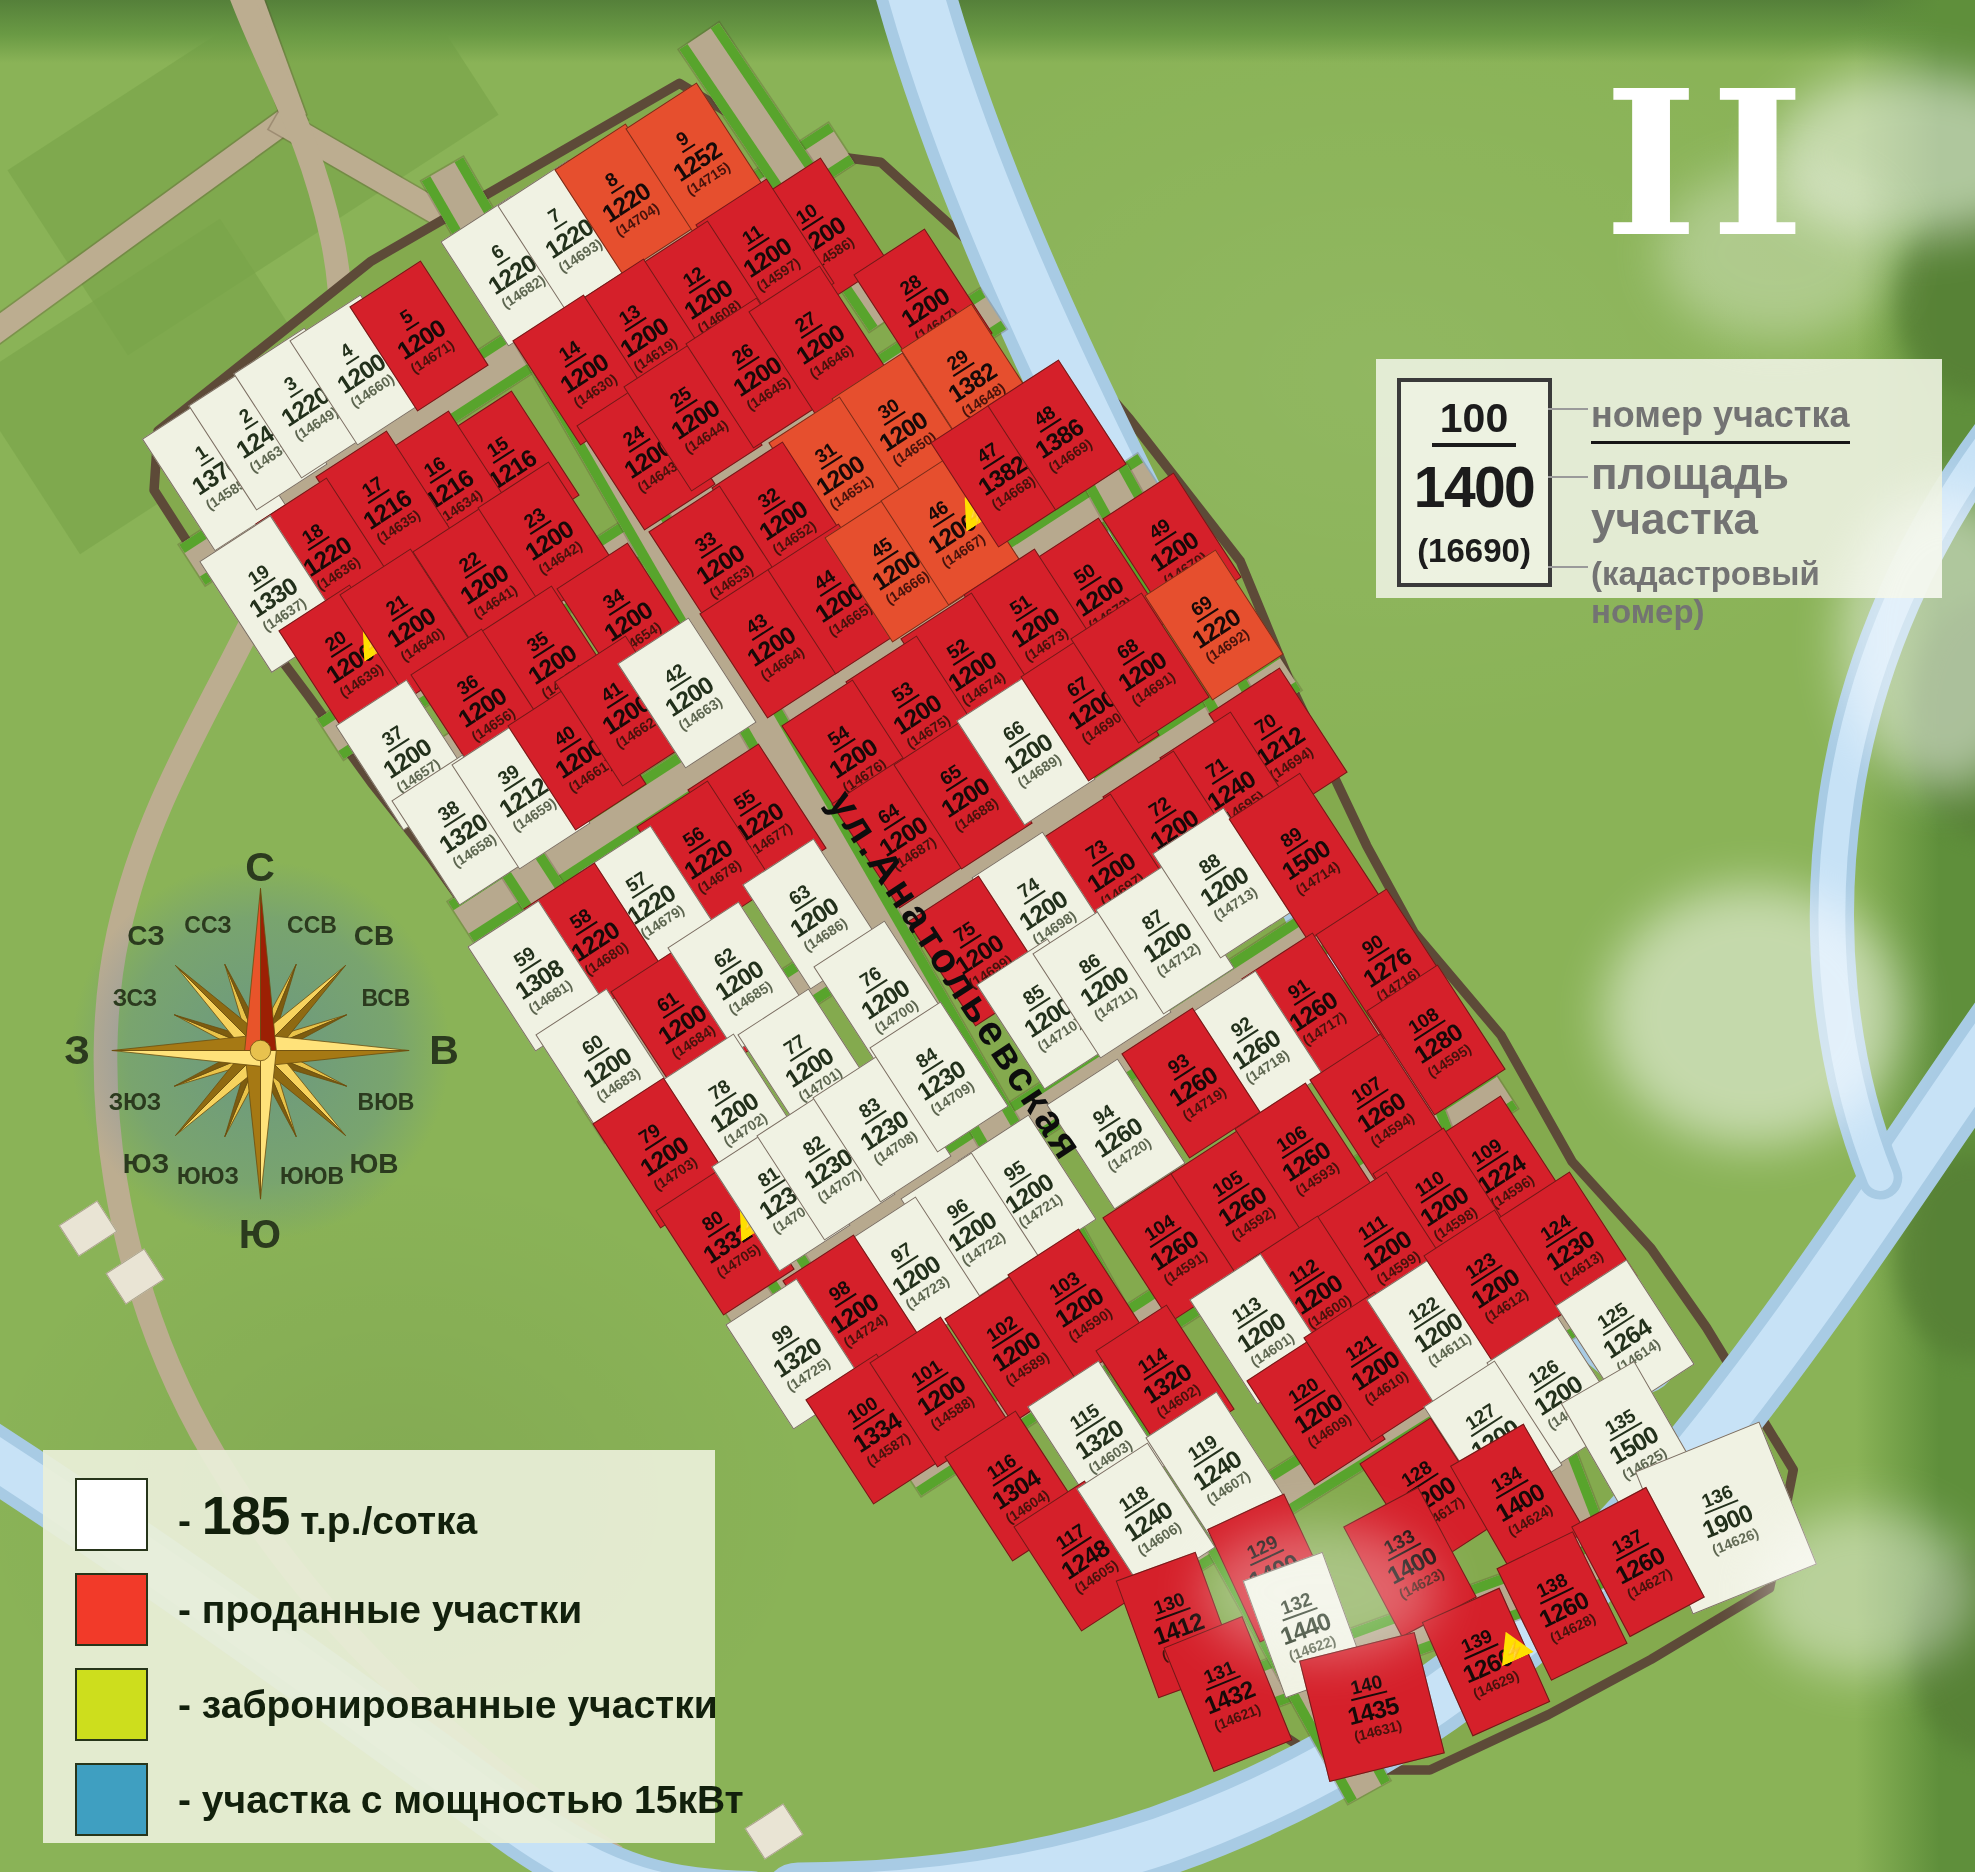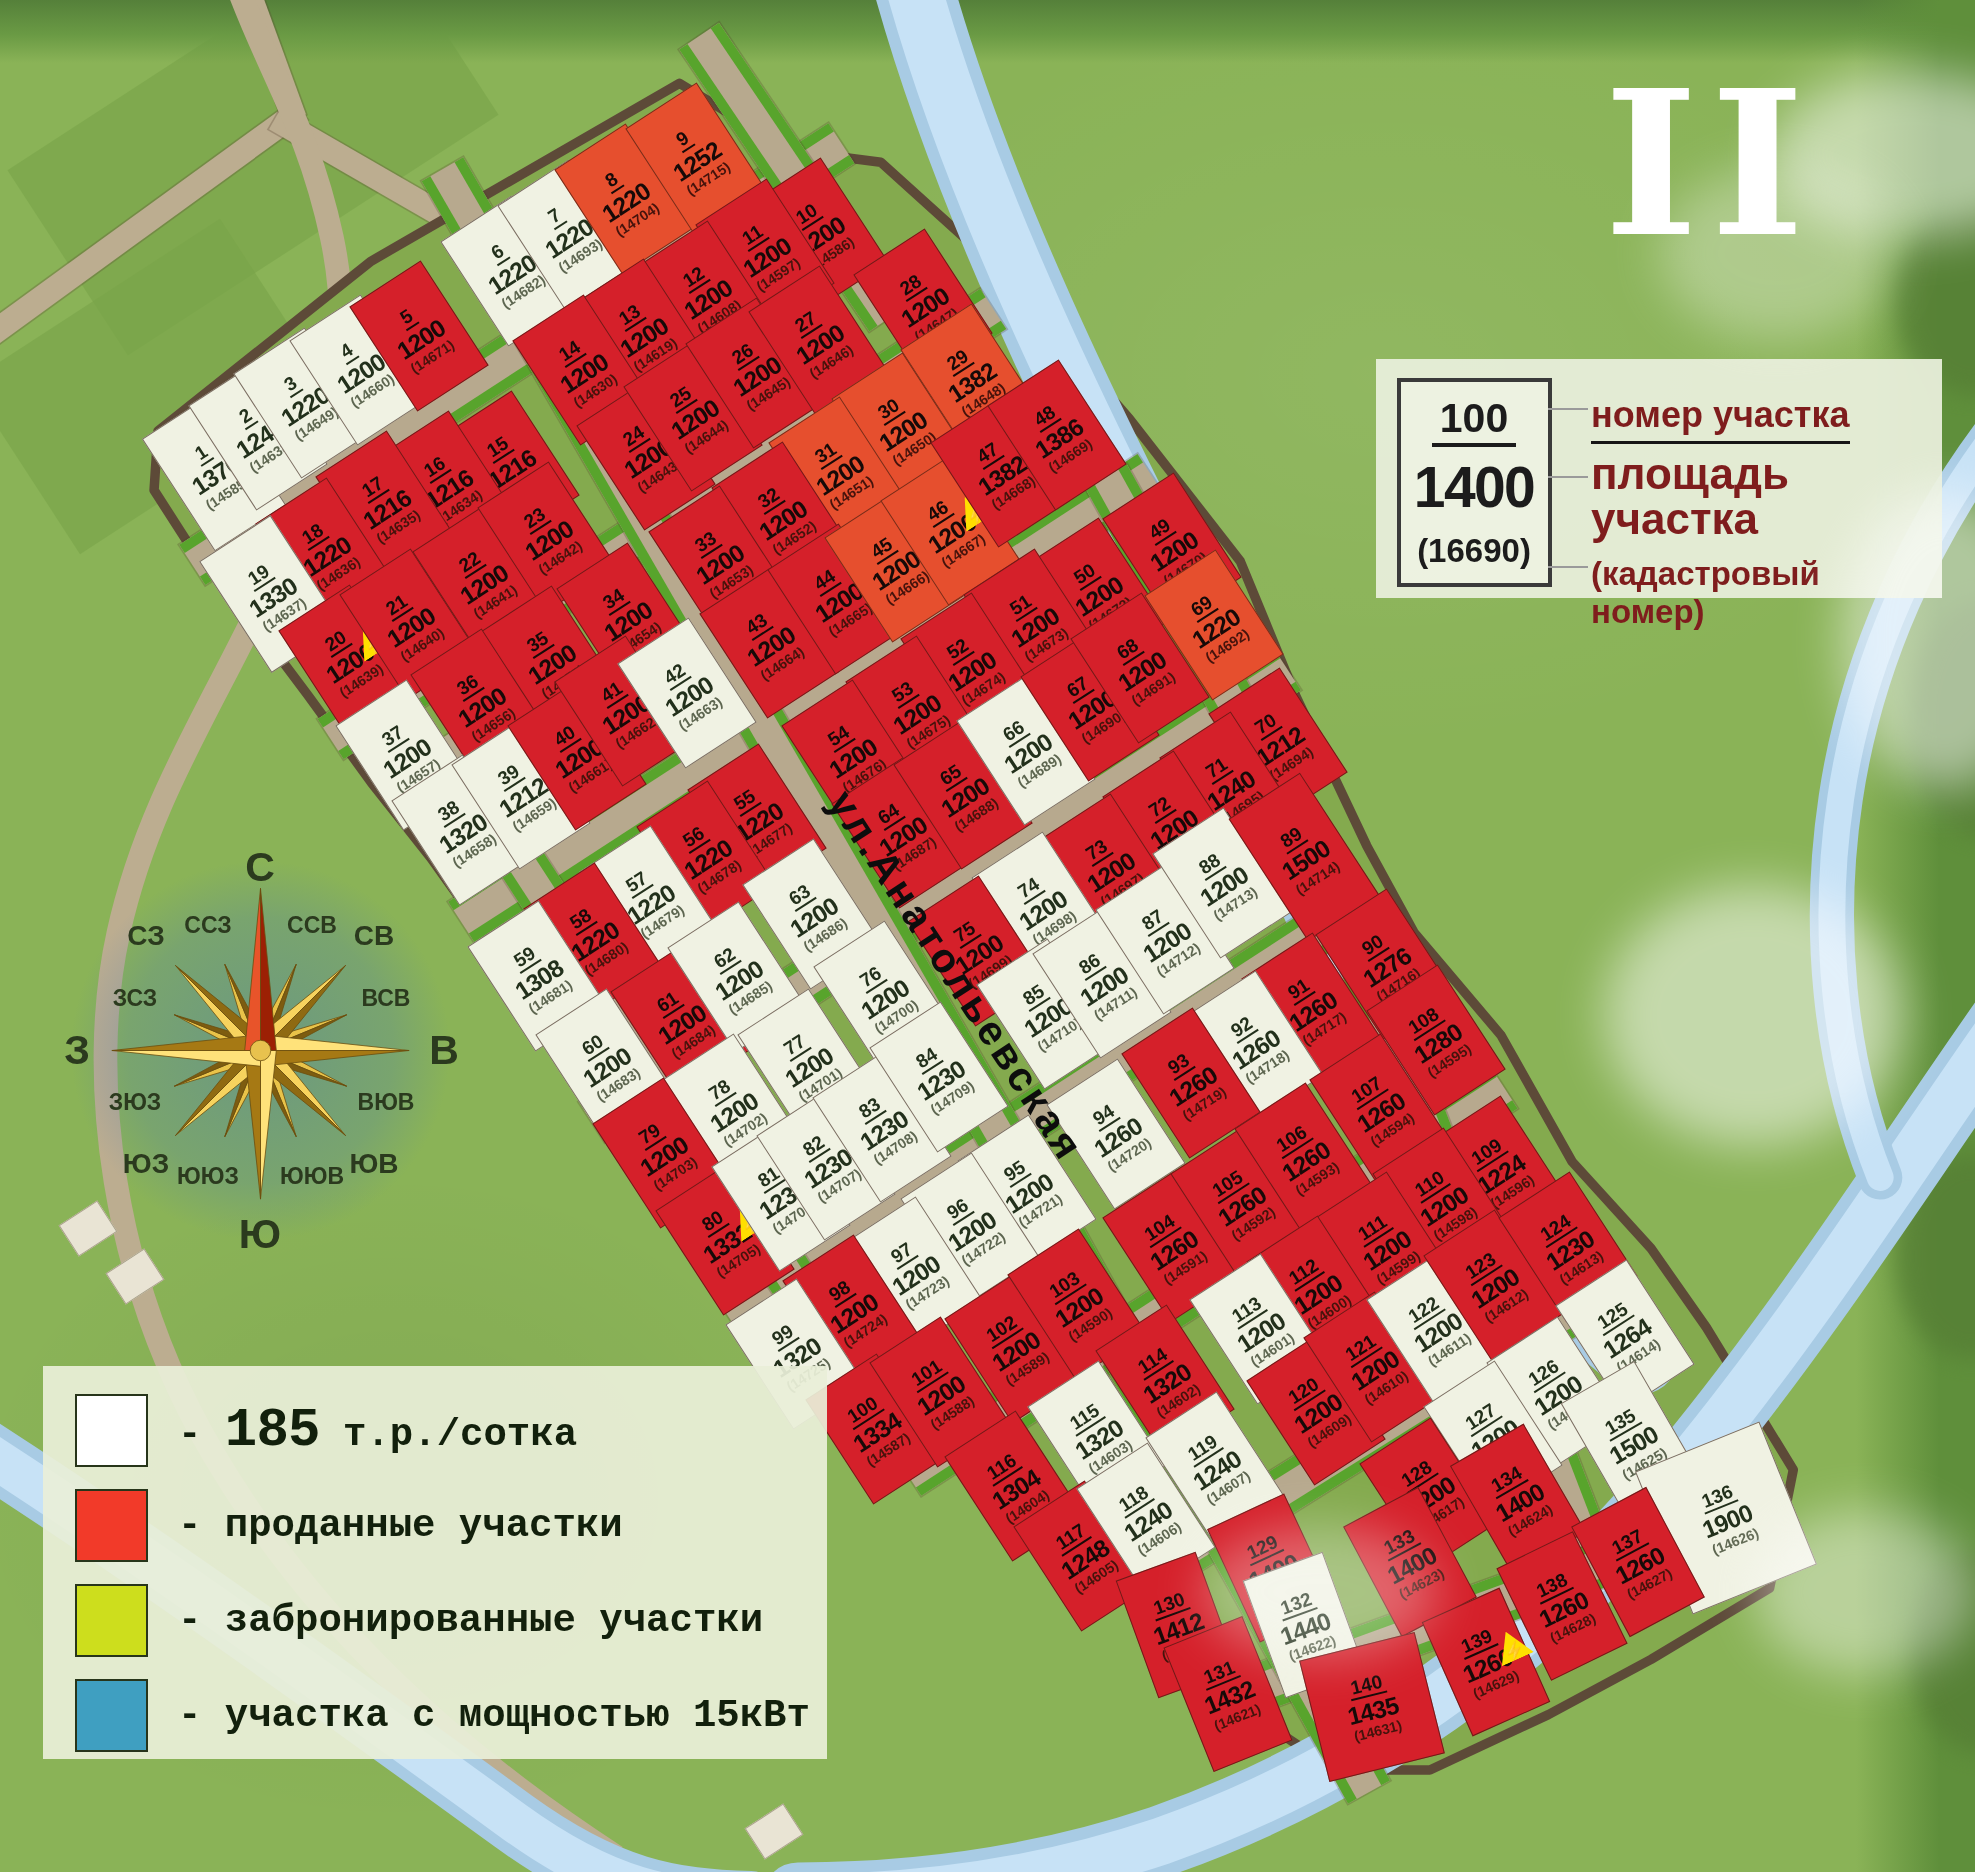--- a/index.html
+++ b/index.html
@@ -46,28 +46,28 @@
   #compass .clabel{position:absolute;transform:translate(-50%,-50%);color:#2b3a1e;font-weight:bold;}
   #compass .c0{font-size:41px;} #compass .c1{font-size:28px;} #compass .c2{font-size:23px;}
   
   #key{position:absolute;left:1376px;top:359px;width:566px;height:239px;z-index:10;
        background:rgba(232,238,218,.95);}
   #key .example{position:absolute;left:20.5px;top:19px;width:147px;height:201px;border:4px solid #3a3a3a;
        background:rgba(244,247,233,.6);display:flex;flex-direction:column;align-items:center;justify-content:center;gap:6.3px;color:#1c1c1c;}
   #key .kn{font-size:41px;font-weight:bold;border-bottom:4px solid #1c1c1c;padding:0 8px 1.6px;}
   #key .ka{font-size:57px;font-weight:bold;letter-spacing:-1.6px;}
   #key .kc{font-size:33px;font-weight:bold;margin-top:6.3px;}
-  #key .lbl{position:absolute;color:#7f1d1d;}
+  #key .lbl{position:absolute;color:#737373;}
   #key .l1{left:215px;top:35px;font-size:36px;font-weight:bold;border-bottom:3.2px solid #161616;padding-bottom:4.7px;}
   #key .l2{left:215px;top:93px;font-size:44px;font-weight:bold;line-height:1.02;}
   #key .l3{left:215px;top:196px;font-size:33px;font-weight:600;}
   #key .conn{position:absolute;height:2.4px;background:#9a9a9a;}
   
-  #legend{position:absolute;left:43px;top:1366px;width:784px;height:393px;z-index:10;
-       background:rgba(233,239,216,.93);font-family:Liberation Mono, monospace;}
+  #legend{position:absolute;left:43px;top:1450px;width:672px;height:393px;z-index:10;
+       background:rgba(233,239,216,.93);}
   #legend .row{position:absolute;left:32px;display:flex;align-items:center;gap:30px;}
   #legend .sw{width:73px;height:73px;border:2.4px solid #27351a;box-sizing:border-box;}
   #legend .lt{font-size:39px;font-weight:bold;color:#12200c;white-space:nowrap;}
   #legend .big{font-size:54px;letter-spacing:-0.8px;}
   
   #numeral{position:absolute;left:1604px;top:63px;z-index:10;color:#fff;
        font-family:"DejaVu Serif","Liberation Serif",serif;font-size:201px;font-weight:bold;letter-spacing:12.6px;line-height:1;}
   
   .house{position:absolute;width:44px;height:35px;background:#e9e4d4;border:1.6px solid #a9a18a;
        transform:rotate(-33deg);z-index:3;}

